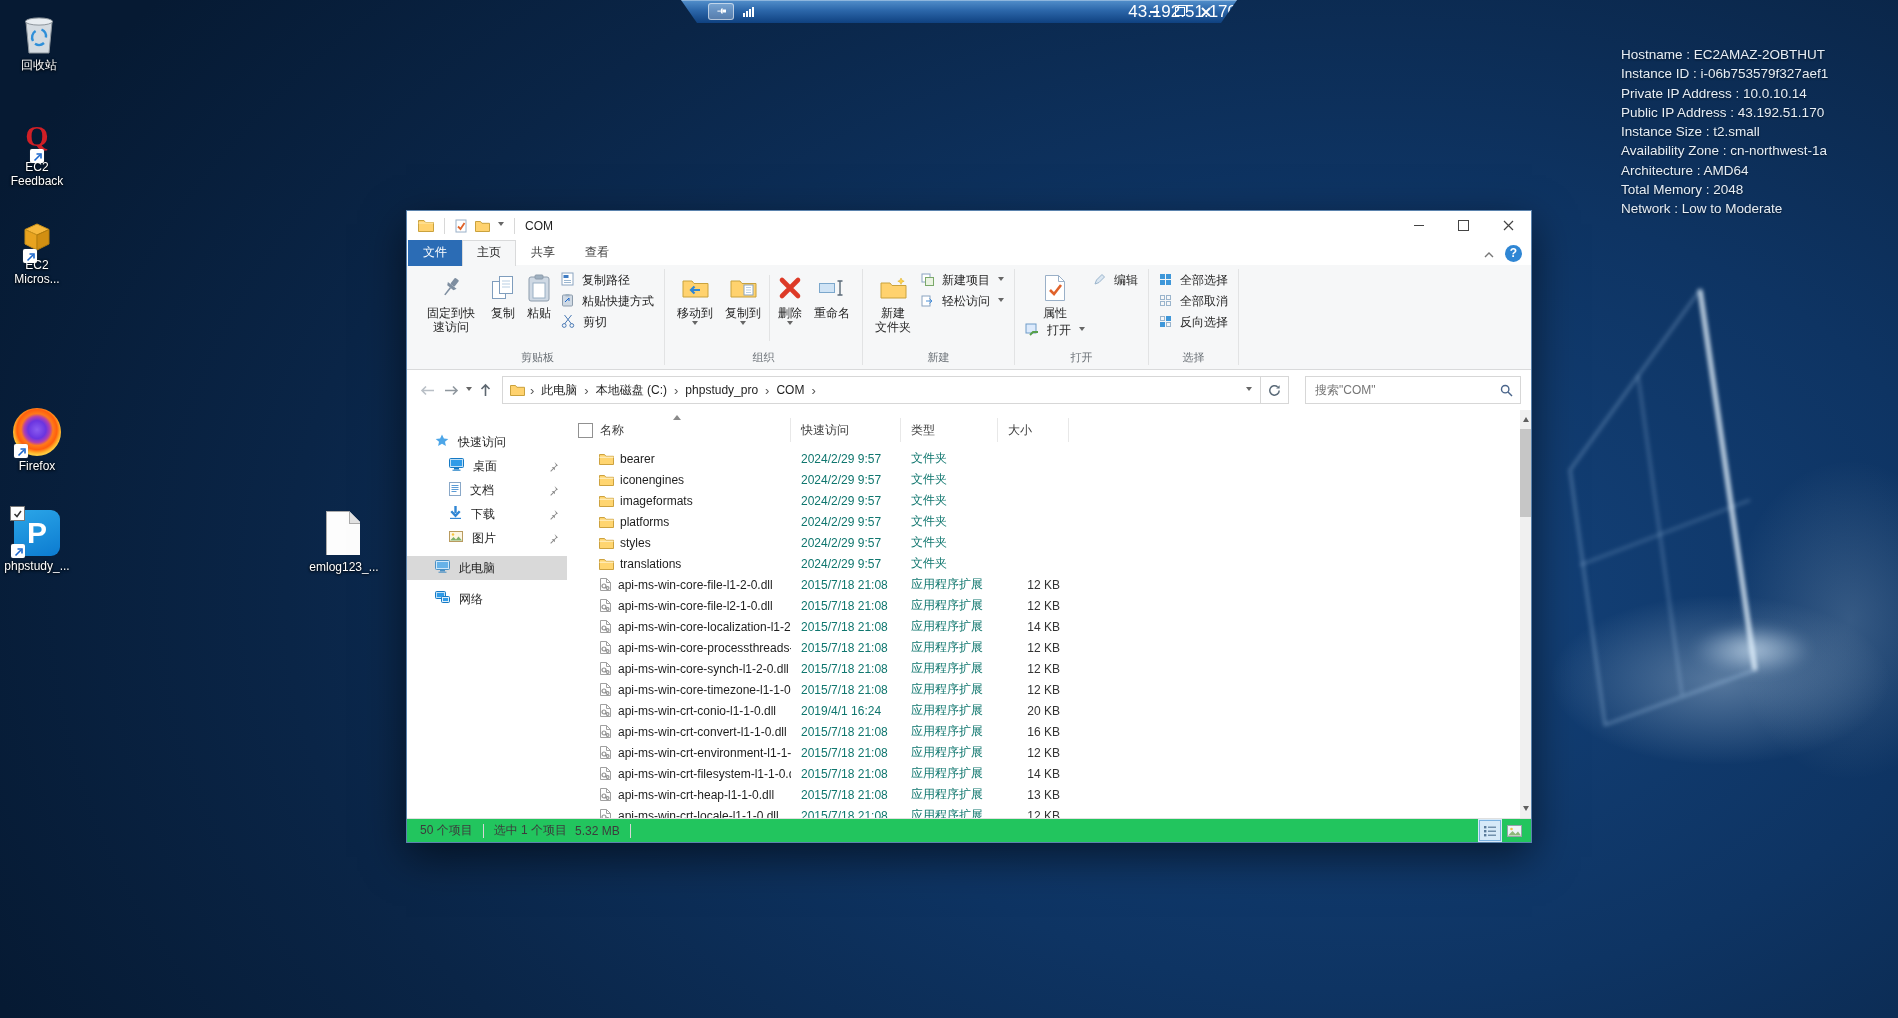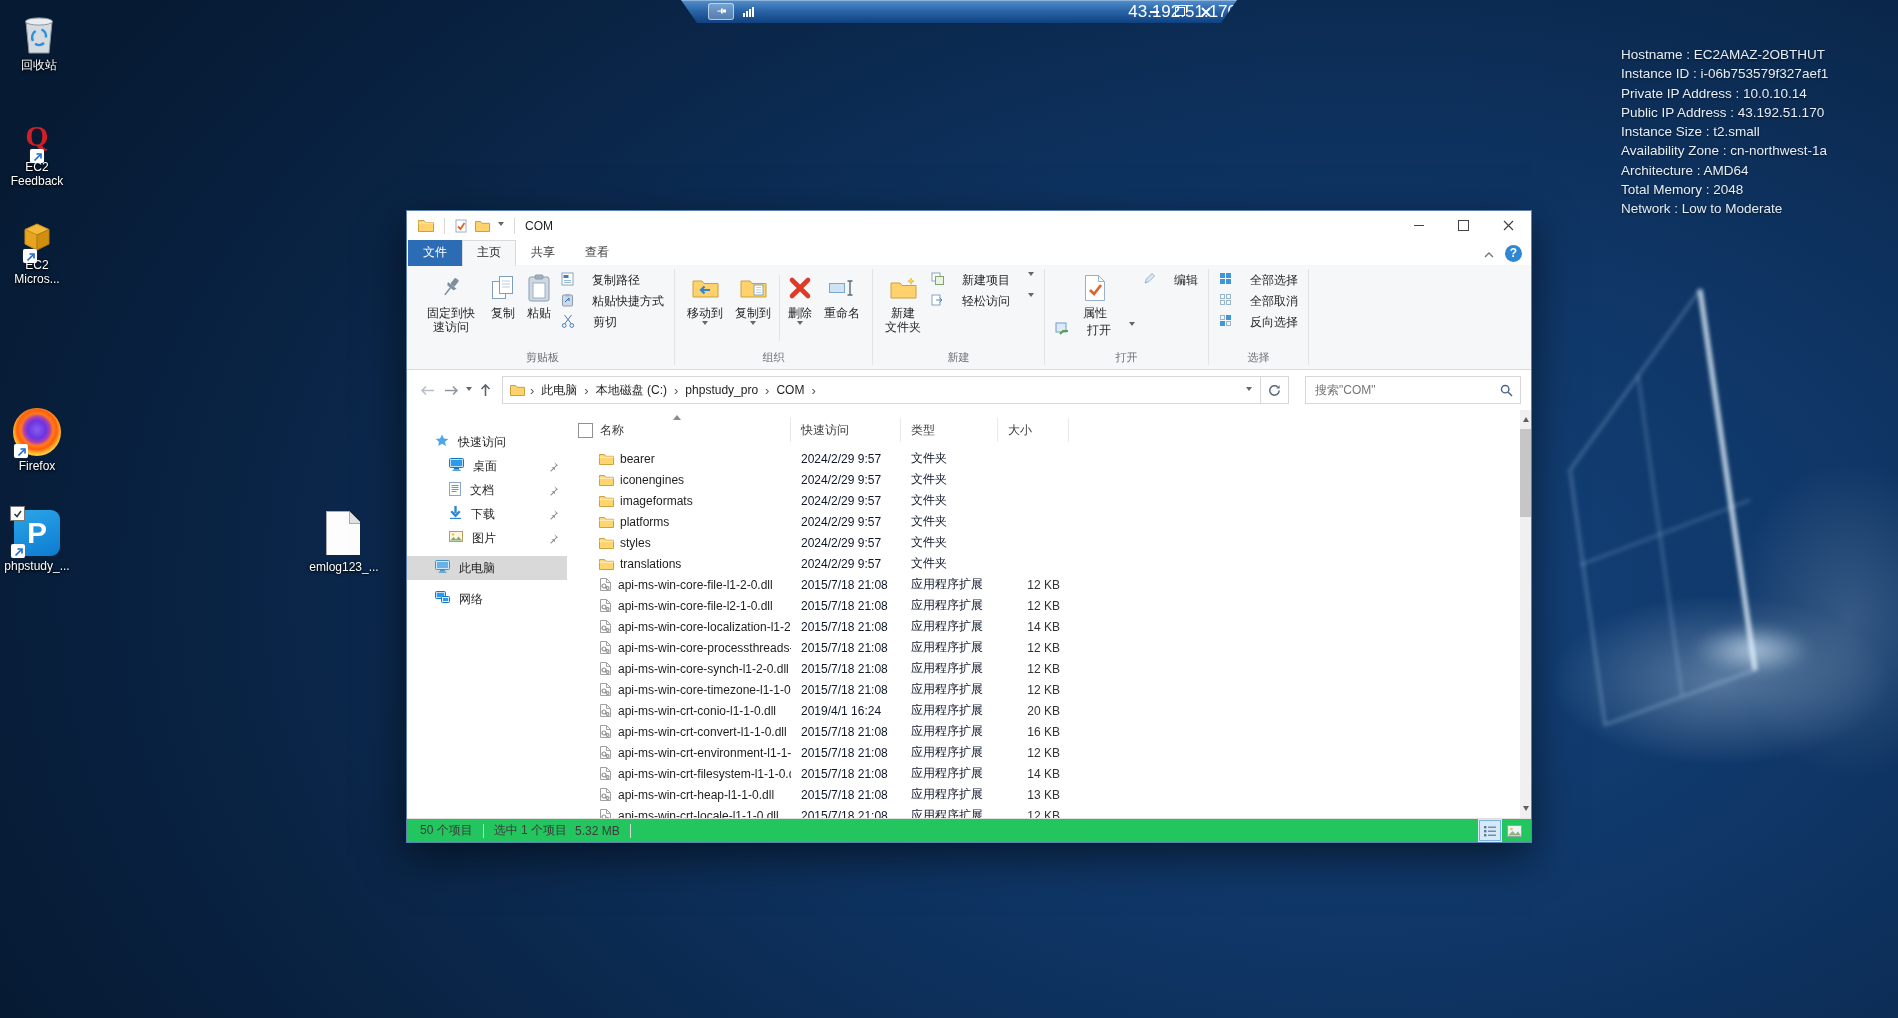--- a/index.html
+++ b/index.html
@@ -75,21 +75,21 @@
   .rsep.inner{margin:8px 2px;}
   .rg{display:flex;flex-direction:column;padding:2px 6px 0;}
   .rgc{display:flex;align-items:flex-start;flex:1;}
   .rgl{text-align:center;font-size:11px;color:#6a7076;padding:1px 0 4px;}
   .rbig{display:flex;flex-direction:column;align-items:center;padding:3px 6px 0;font-size:12px;color:#262626;}
   .rbi{height:36px;display:flex;align-items:center;justify-content:center;}
   .rbl{line-height:14px;text-align:center;white-space:nowrap;}
   .rbl.wrap{width:56px;white-space:normal;}
   .rbl2{line-height:14px;text-align:center;}
   .rbl2 span{display:block;}
-  .rsmall{display:flex;align-items:flex-start;gap:18px;font-size:12px;color:#262626;padding:2px 4px;white-space:nowrap;}
+  .rsmall{display:flex;align-items:center;gap:8px;font-size:12px;color:#262626;padding:2px 4px;white-space:nowrap;}
   .scol{display:flex;flex-direction:column;margin-top:3px;}
   .cdown{display:inline-block;width:0;height:0;border:3px solid transparent;border-top:4px solid #666;}
   .caret-u{margin-top:1px;}
   .g4col{display:flex;flex-direction:column;align-items:center;}
 
   .addr{height:40px;display:flex;align-items:center;background:#fff;padding:0 10px 0 13px;flex:none;}
   .nbtn{display:flex;align-items:center;justify-content:center;}
   .bcbox{flex:1;height:26px;border:1px solid #d7d7d7;display:flex;align-items:center;padding:0 4px 0 7px;font-size:12px;color:#1e1e1e;background:#fff;}
   .crumb{padding:0 5px;}
   .csep{color:#555;font-size:13px;padding:0 2px;}
@@ -110,21 +110,21 @@
   .list{flex:1;padding:8px 0 0 11px;position:relative;overflow:hidden;font-size:12px;color:#2b2b2b;}
   .caretsort{position:absolute;top:1px;left:106px;width:0;height:0;border:4px solid transparent;border-bottom:5px solid #8a8a8a;}
   .lheader{display:grid;grid-template-columns:213px 110px 97px 71px;height:24px;color:#3c3c3c;}
   .hc{padding-left:10px;border-right:1px solid #e8e8e8;display:flex;align-items:center;gap:7px;}
   .hc.first{padding-left:0;}
   .cb{width:13px;height:13px;border:1px solid #919191;background:#fff;flex:none;}
   .rows{margin-top:6px;}
   .frow{display:grid;grid-template-columns:213px 110px 97px 71px;height:21px;align-items:center;}
   .fc{white-space:nowrap;overflow:hidden;}
   .fc.name{display:flex;align-items:center;gap:6px;padding-left:21px;color:#1e1e1e;}
-  .fc.date,.fc.type{padding-left:10px;color:#0f172a;}
+  .fc.date,.fc.type{padding-left:10px;color:#0f766e;}
   .fc.size{text-align:right;padding-right:9px;color:#333;}
   .ficon{display:flex;flex:none;}
 
   .vscroll{width:11px;background:#f0f0f0;display:flex;flex-direction:column;align-items:center;flex:none;}
   .sa{height:16px;display:flex;align-items:center;justify-content:center;width:100%;}
   .tri-up{width:0;height:0;border:3.5px solid transparent;border-bottom:5px solid #606060;}
   .tri-down{width:0;height:0;border:3.5px solid transparent;border-top:5px solid #606060;}
   .sthumb{width:11px;height:88px;background:#c6c6c6;margin-top:3px;}
   .sa.bottom{margin-top:auto;}
 

